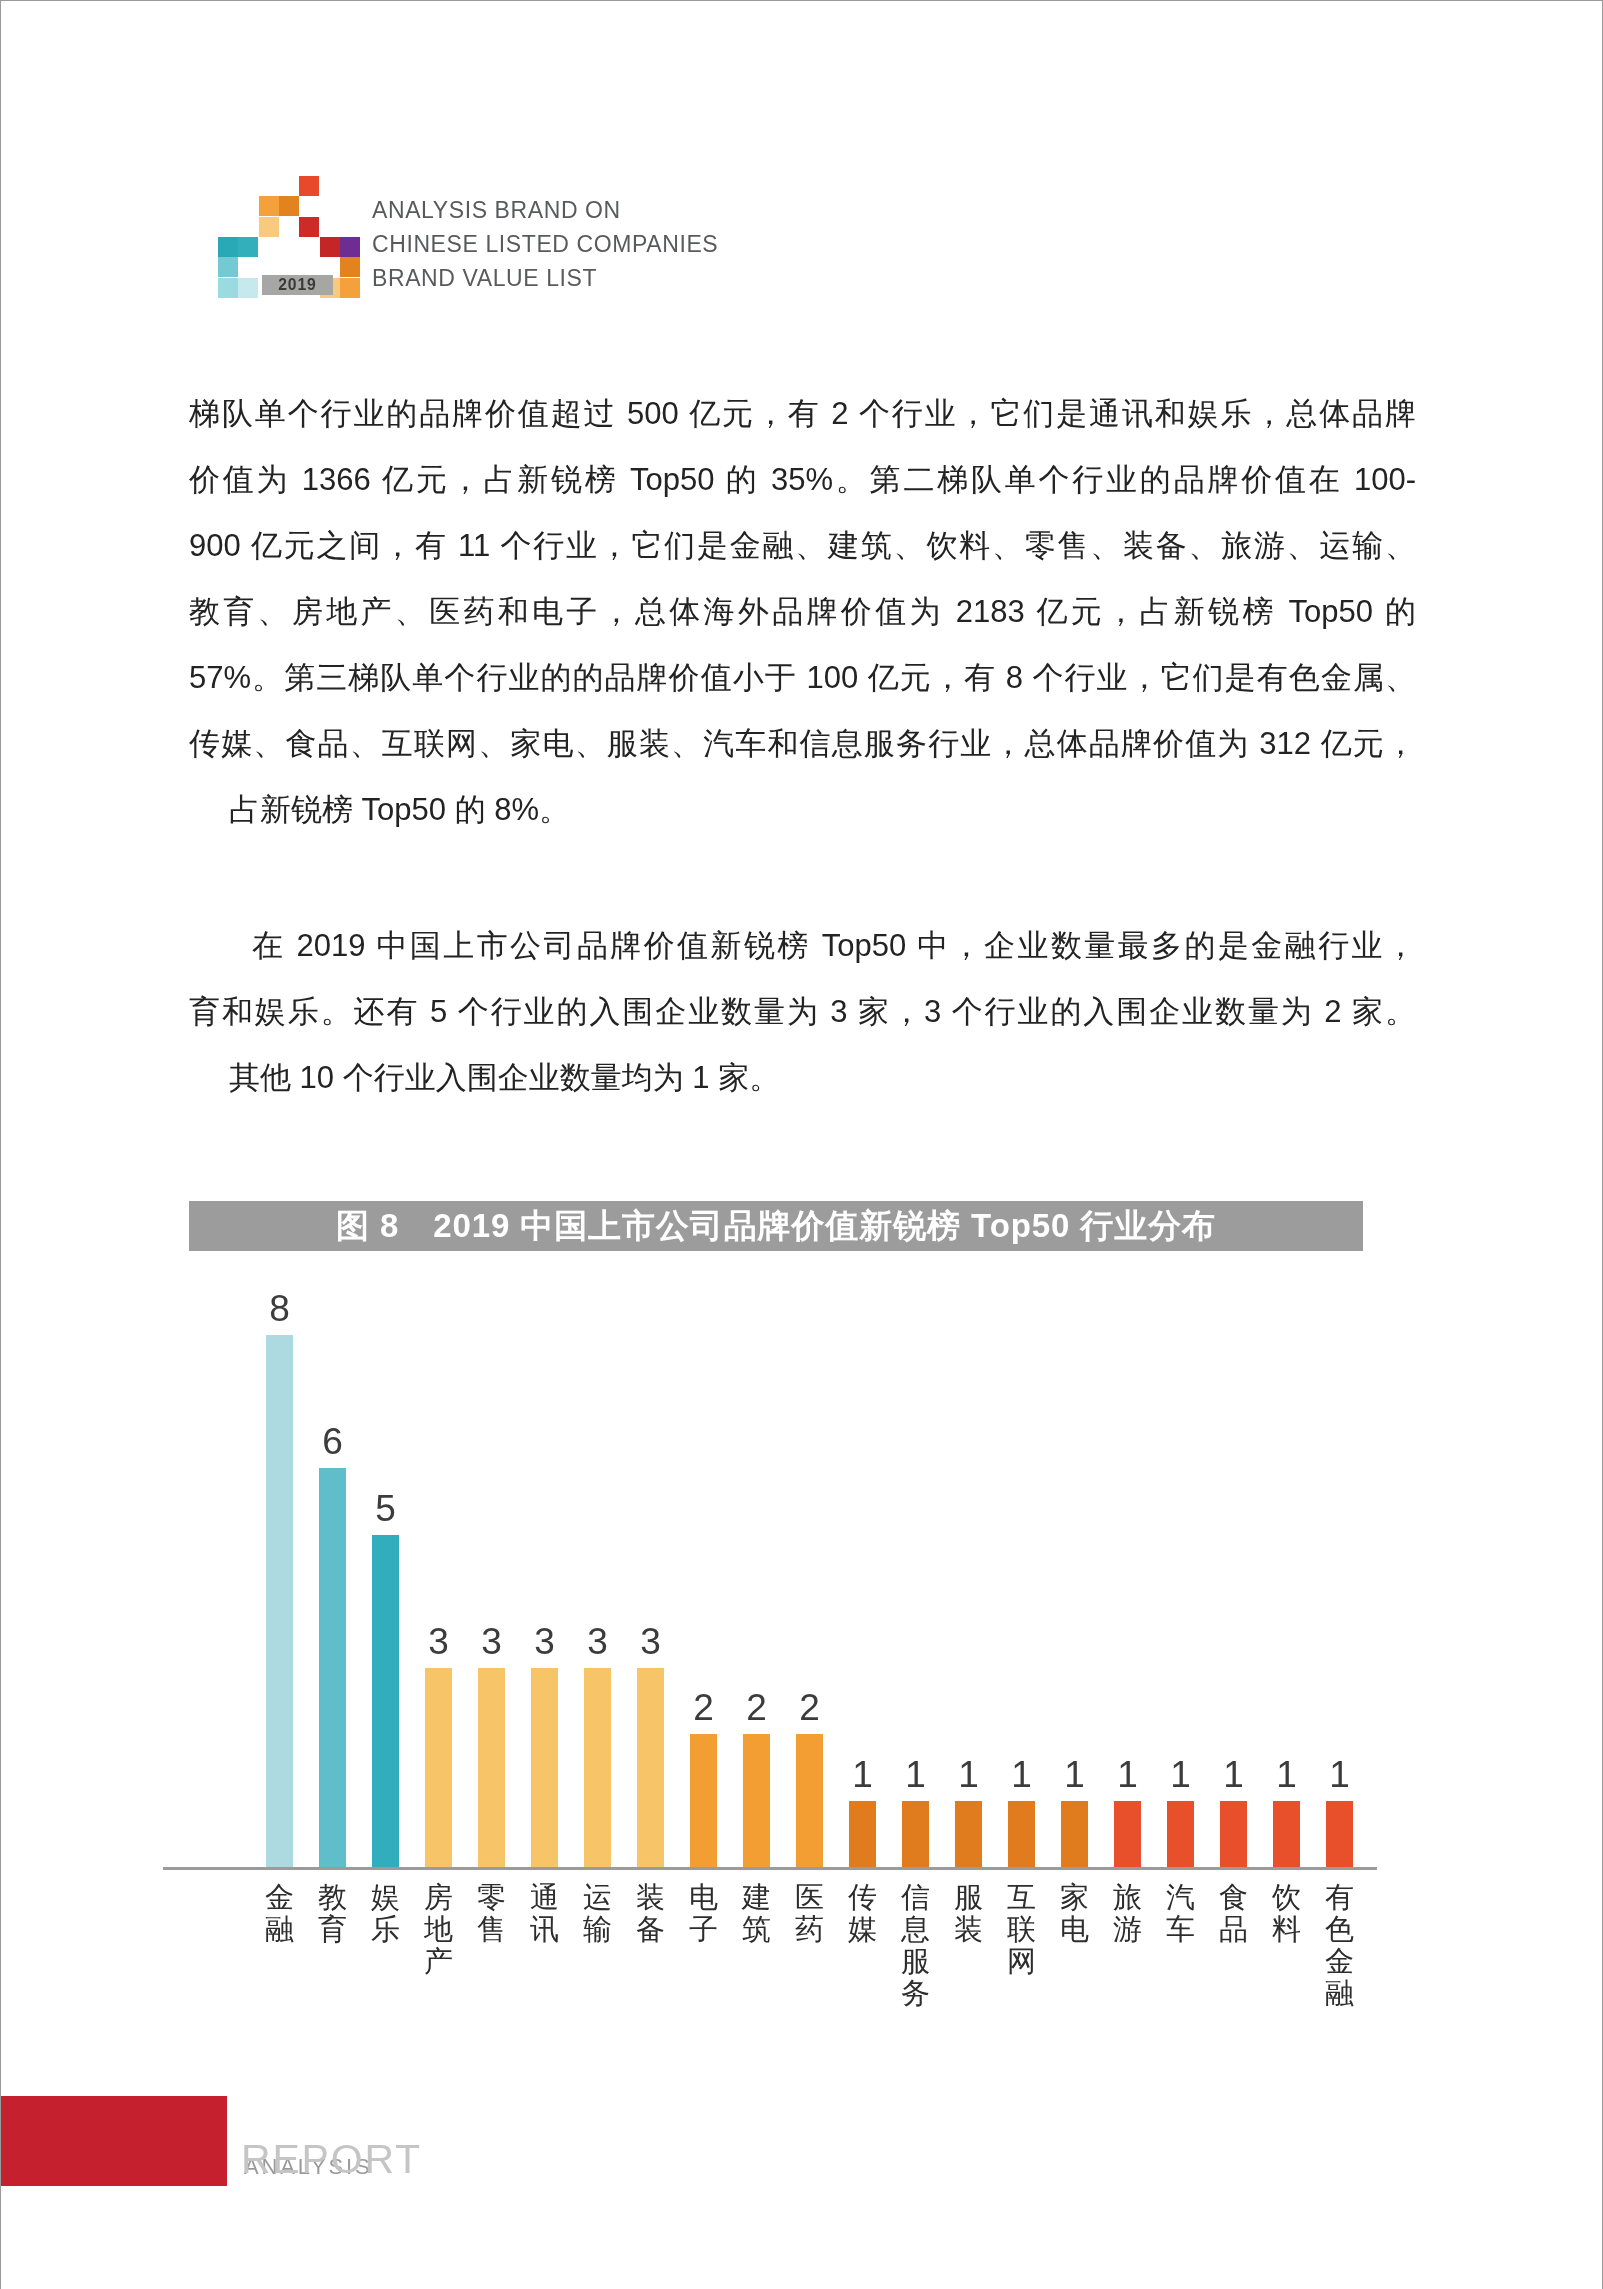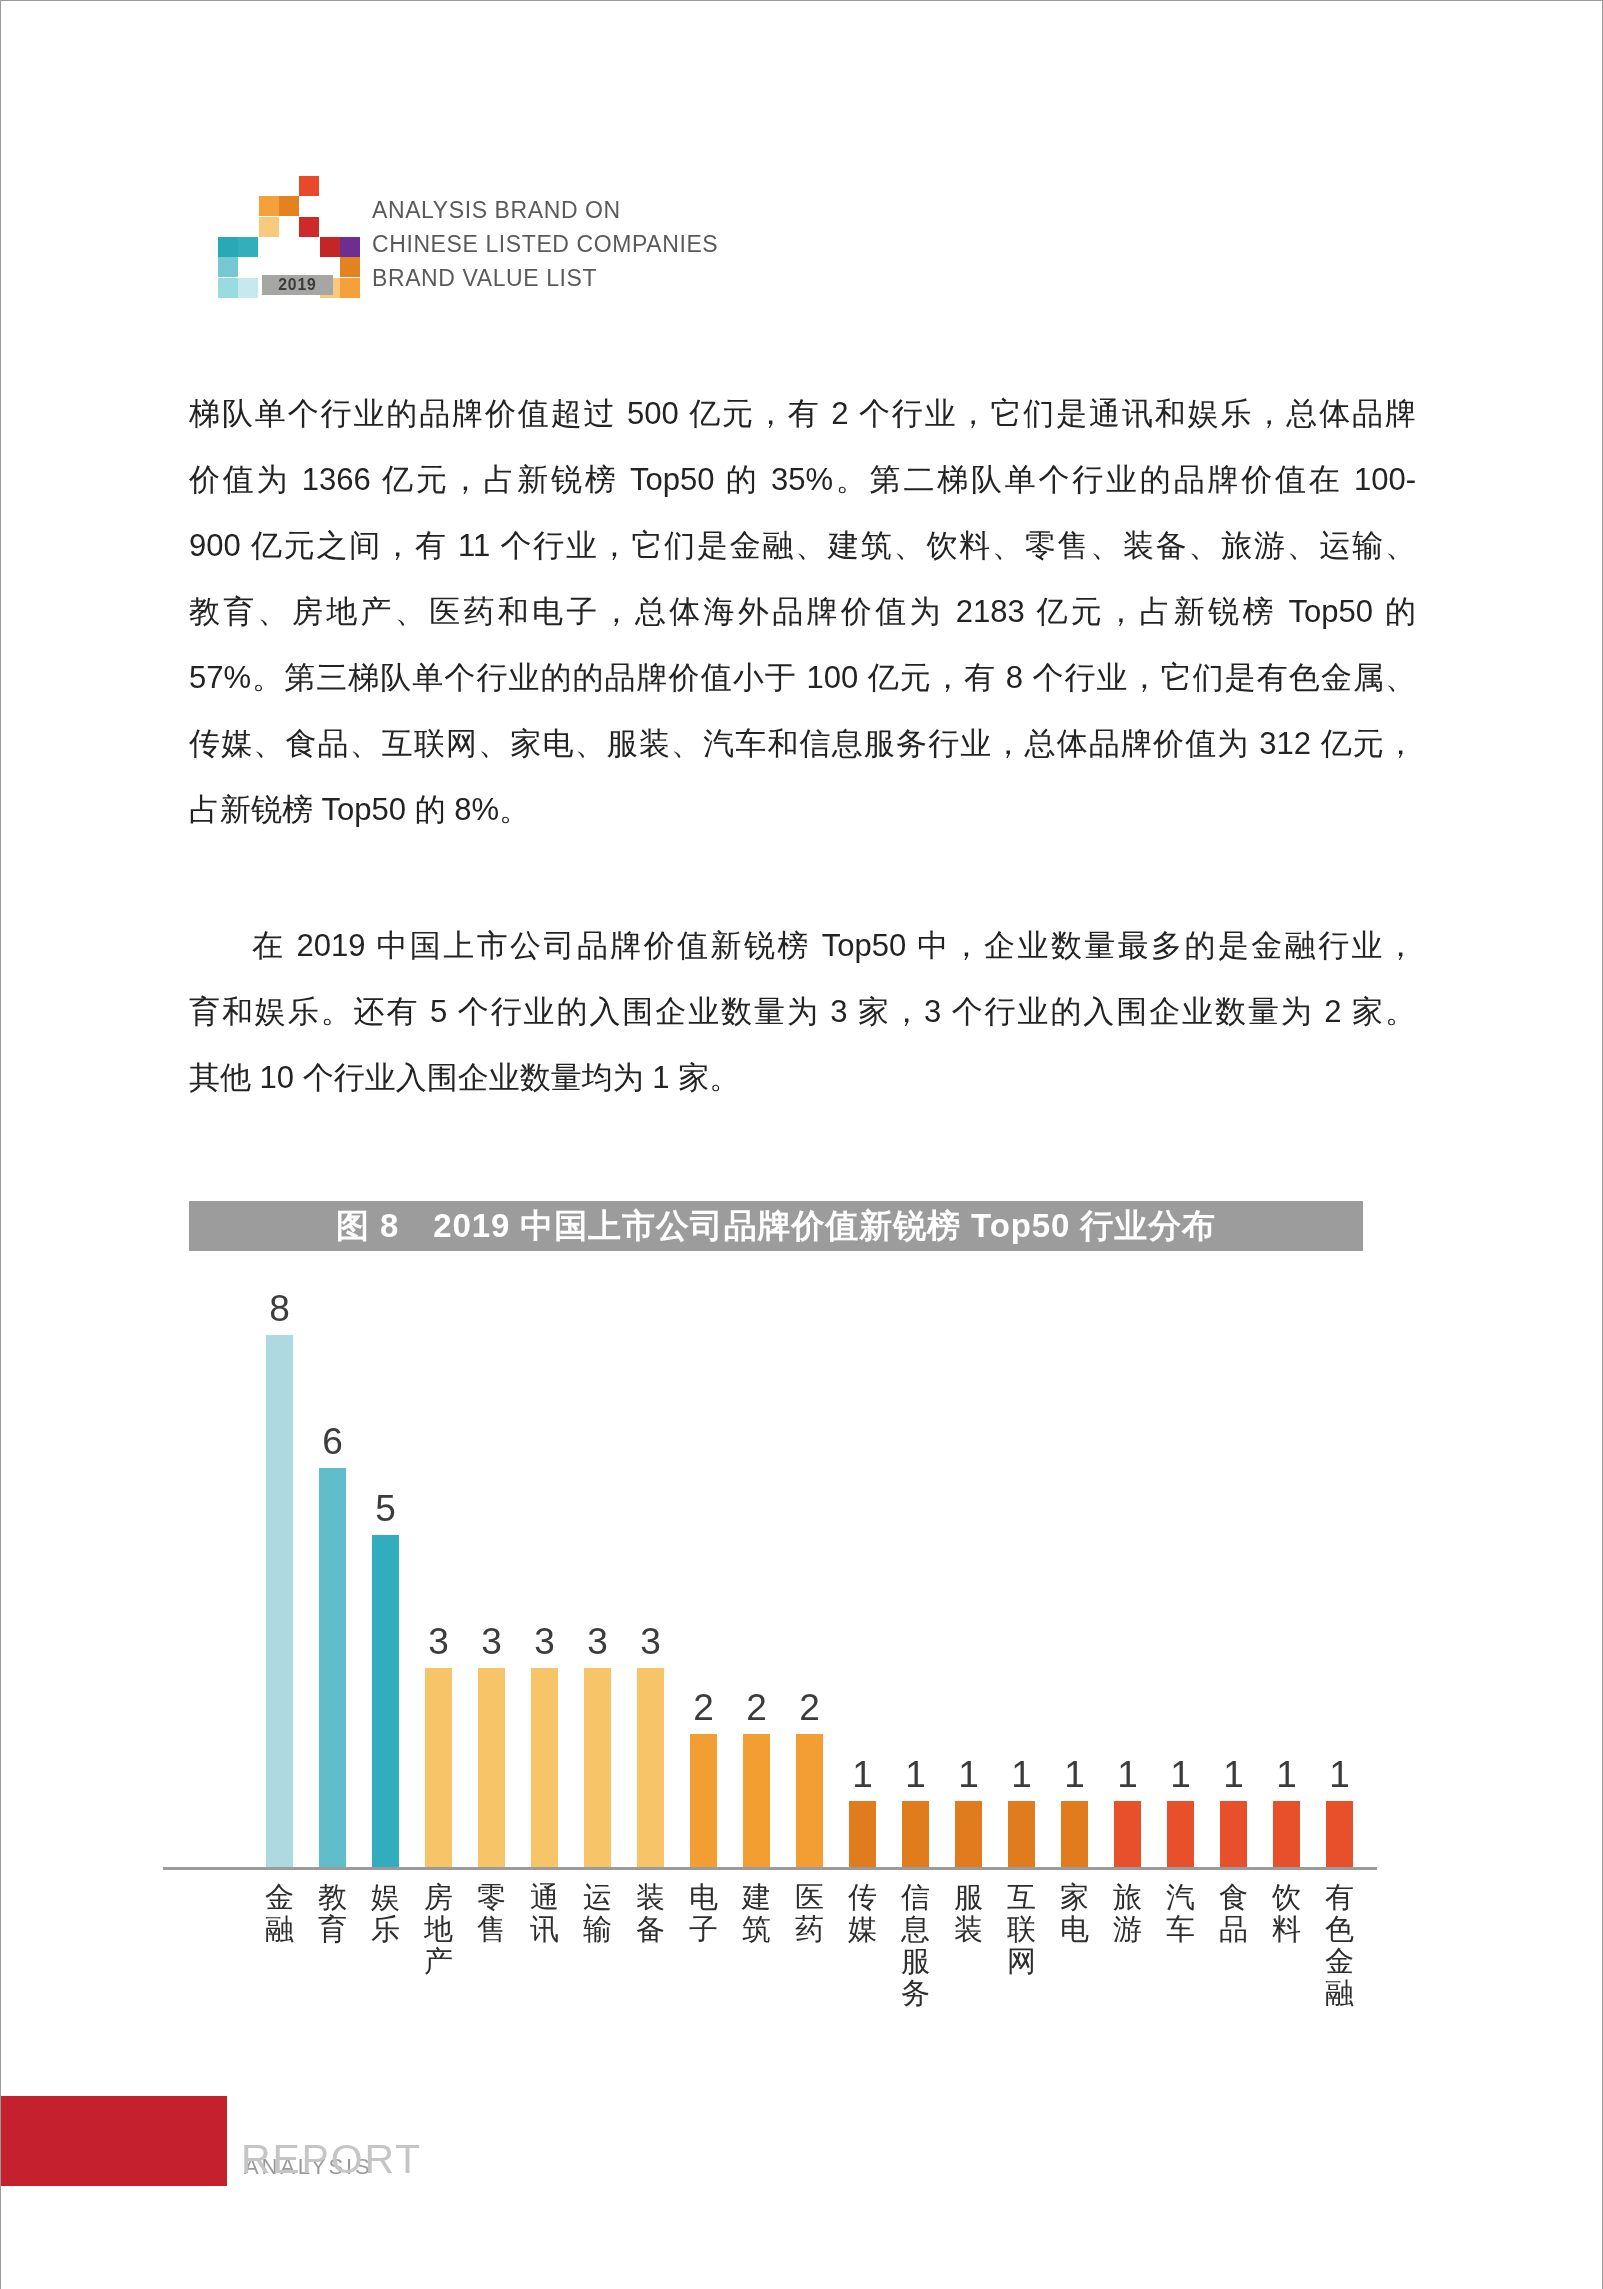--- a/index.html
+++ b/index.html
@@ -26,21 +26,21 @@
   }
   
   .textblock{
     position:absolute;left:188px;width:1227px;
     color:#232323;font-size:31px;
   }
   .textblock .tline{
     height:66px;line-height:66px;white-space:nowrap;
     text-align:justify;text-align-last:justify;
   }
-  .textblock .tline.short{text-align-last:left;}
+  .textblock .tline.short{text-align-last:left;margin-left:40px;}
   .textblock .tline.indent{padding-left:63px;box-sizing:border-box;}
   #para1{top:380px;}
   #para2{top:912px;}
   
   .fig-title{
     position:absolute;left:188px;top:1200px;width:1174px;height:50px;
     color:#ffffff;font-size:33px;font-weight:bold;letter-spacing:0.9px;
     display:flex;align-items:center;justify-content:center;
   }
   

